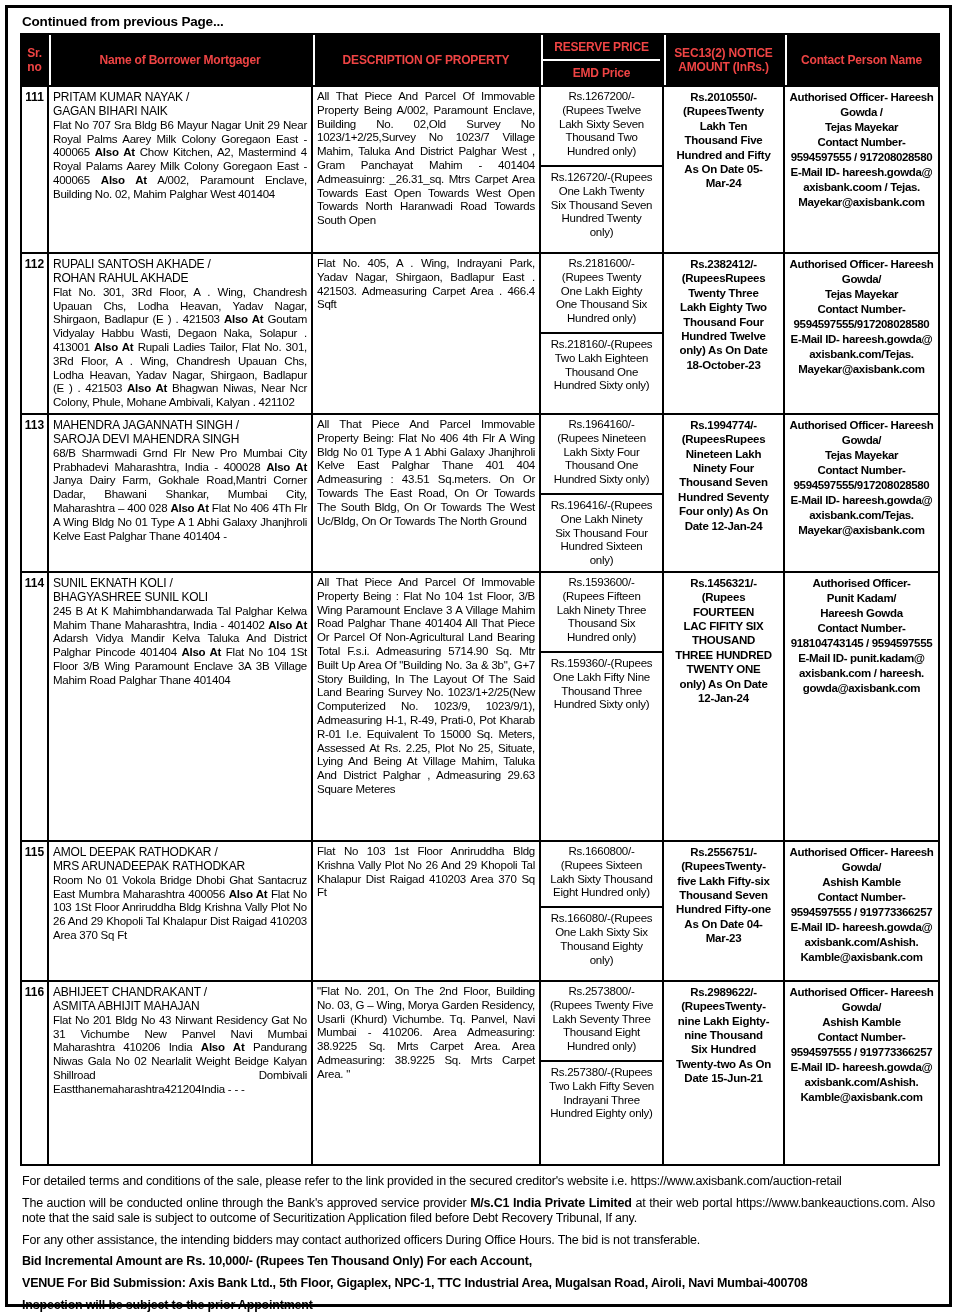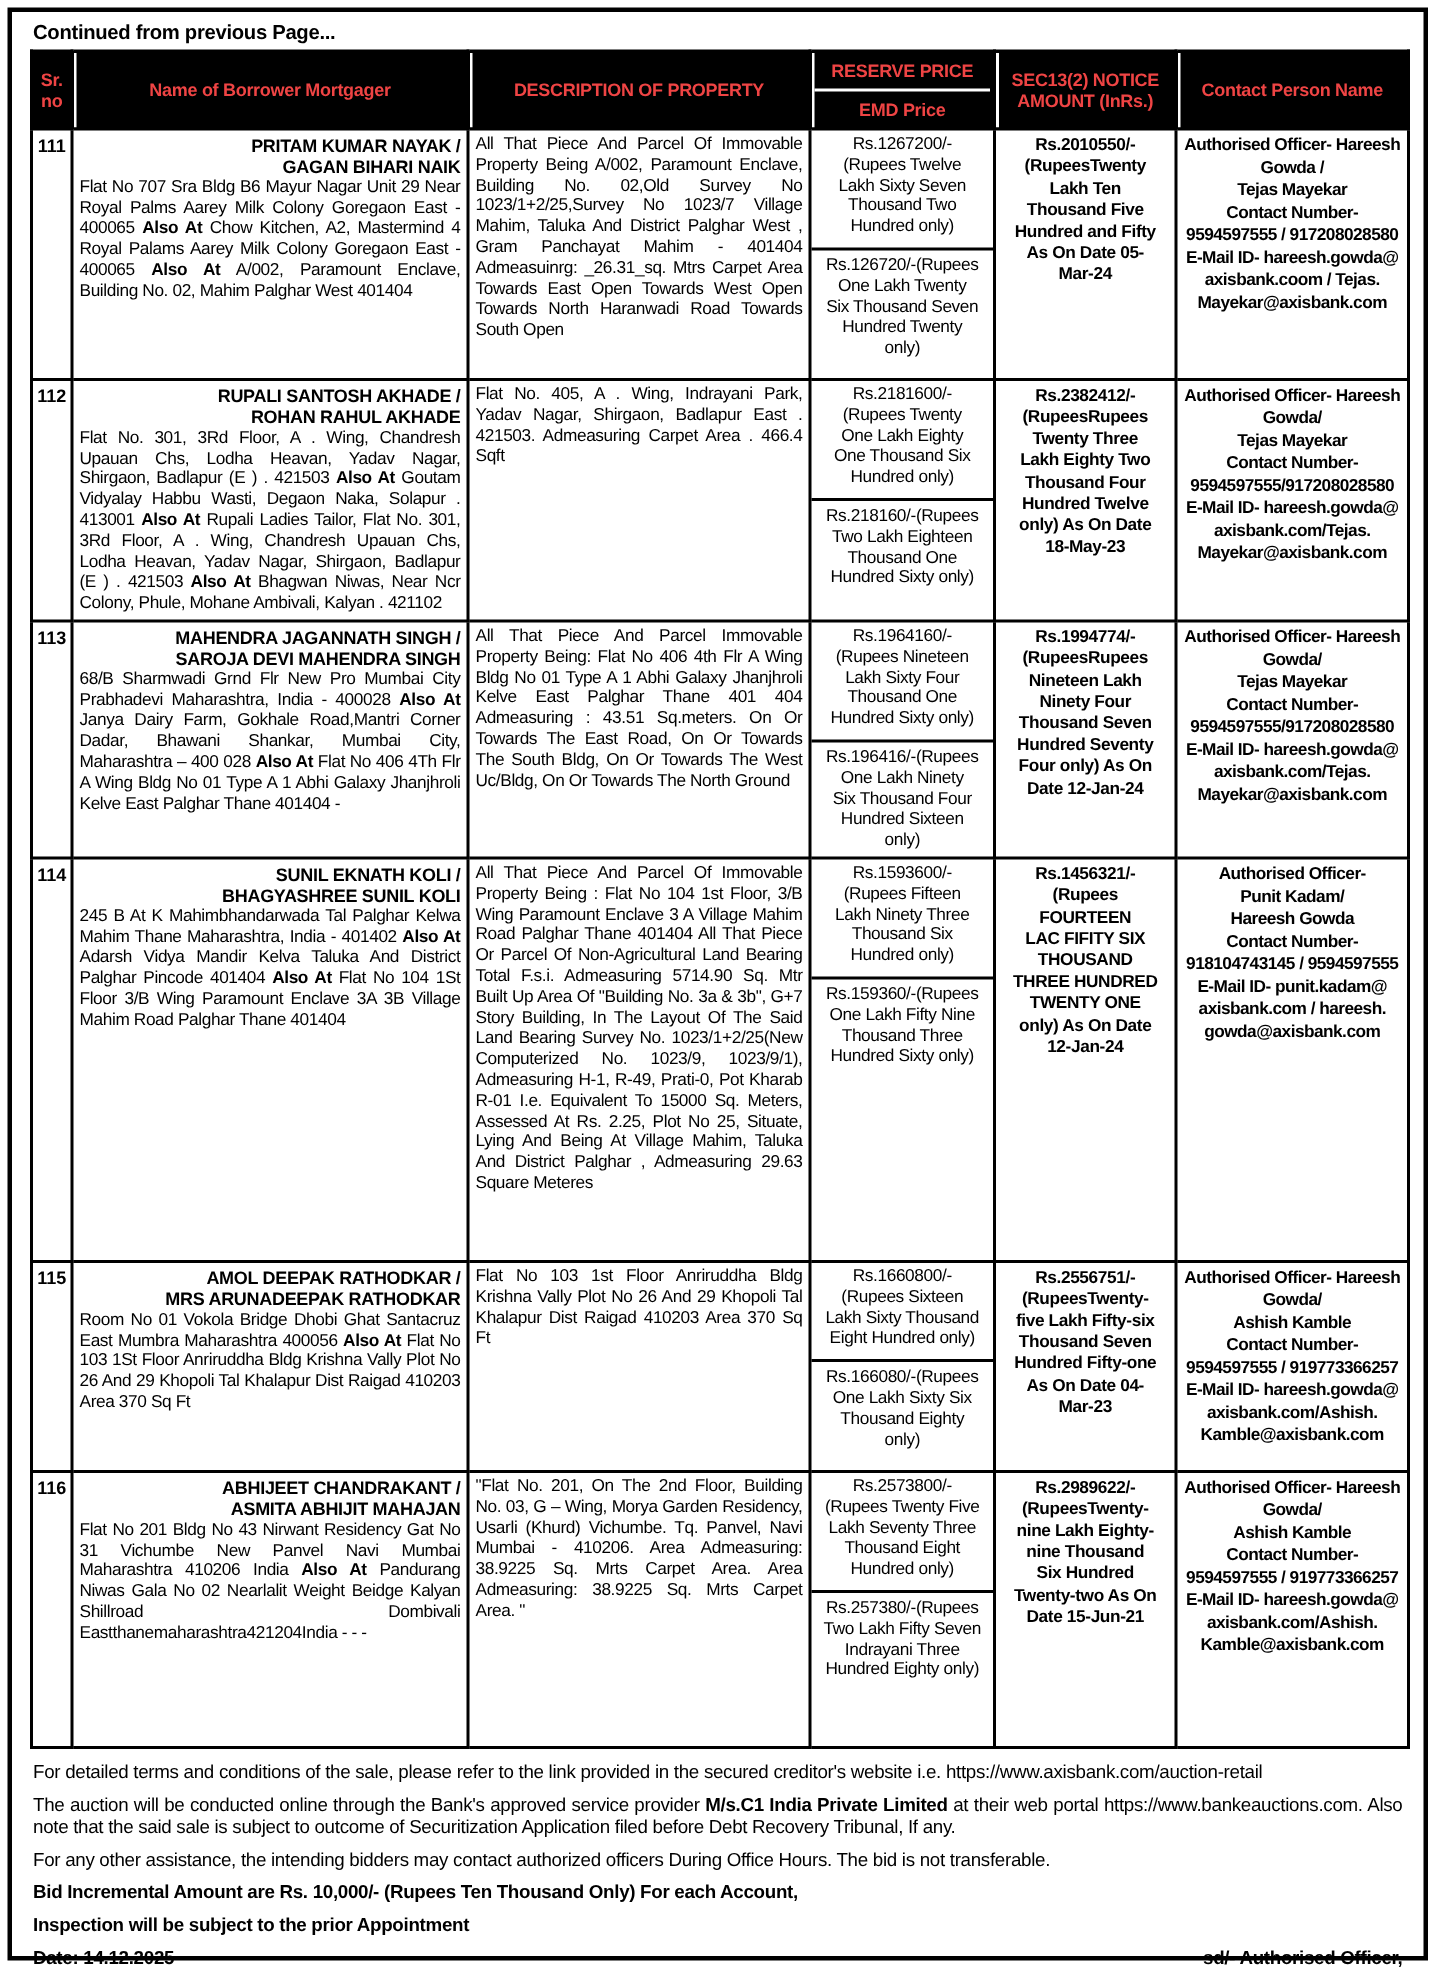--- a/index.html
+++ b/index.html
@@ -59,24 +59,24 @@
     padding-top: 3px;
   }
   td.cell-name, td.cell-desc {
     font-size: 11.5px;
     line-height: 1.2;
     letter-spacing: -0.25px;
     padding: 3px 4px;
     text-align: justify;
   }
   .names {
-    font-weight: bold;
+    font-weight: normal;
     white-space: pre-line;
     font-size: 12px;
-    text-align: right;
+    text-align: left;
     letter-spacing: -0.2px;
   }
   .addr .b { font-weight: bold; }
   td.cell-price { padding: 0; font-size: 11.5px; line-height: 1.2; letter-spacing: -0.25px; }
   .reserve {
     text-align: center;
     padding: 3px 2px 6px 2px;
     border-bottom: 2px solid #000;
     white-space: pre-line;
   }
@@ -209,21 +209,21 @@
 Thousand One
 Hundred Sixty  only)</div>
           </td>
           <td class="cell-sec">Rs.2382412/-
 (RupeesRupees
 Twenty Three
 Lakh  Eighty Two
 Thousand Four
 Hundred Twelve
 only) As On Date
-18-May-23</td>
+18-October-23</td>
           <td class="cell-contact">Authorised Officer- Hareesh
 Gowda/
 Tejas Mayekar
 Contact Number-
 9594597555/917208028580
 E-Mail ID- hareesh.gowda@
 axisbank.com/Tejas.
 Mayekar@axisbank.com</td>
         </tr>
         <tr>
@@ -371,20 +371,21 @@
         </tr>
       </tbody>
   </table>
 
   <div class="footer">
     <div id="footer-lines">
         <div class="f-line"><span>For detailed terms and conditions of the sale, please refer to the link provided in the secured creditor's website i.e. https://www.axisbank.com/auction-retail</span></div>
         <div class="f-line justify"><span>The auction will be conducted online through the Bank's approved service provider </span><span class="b">M/s.C1 India Private Limited</span><span> at their web portal https://www.bankeauctions.com. Also note that the said sale is subject to outcome of Securitization Application filed before Debt Recovery Tribunal, If any.</span></div>
         <div class="f-line"><span>For any other assistance, the intending bidders may contact authorized officers During Office Hours. The bid is not transferable.</span></div>
         <div class="f-line bold"><span class="b">Bid Incremental Amount are Rs. 10,000/- (Rupees Ten Thousand Only) For each Account,</span></div>
+        <div class="f-line bold"><span class="b">VENUE For Bid Submission: Axis Bank Ltd., 5th Floor, Gigaplex, NPC-1, TTC Industrial Area, Mugalsan Road, Airoli, Navi Mumbai-400708</span></div>
         <div class="f-line bold"><span class="b">Inspection will be subject to the prior Appointment</span></div>
       </div>
     <div id="footer-bottom">
         <div class="f-bottom">
           <span>Date: 14.12.2025</span>
           <span>sd/- Authorised Officer,</span>
         </div>
       </div>
   </div>
 </div>

